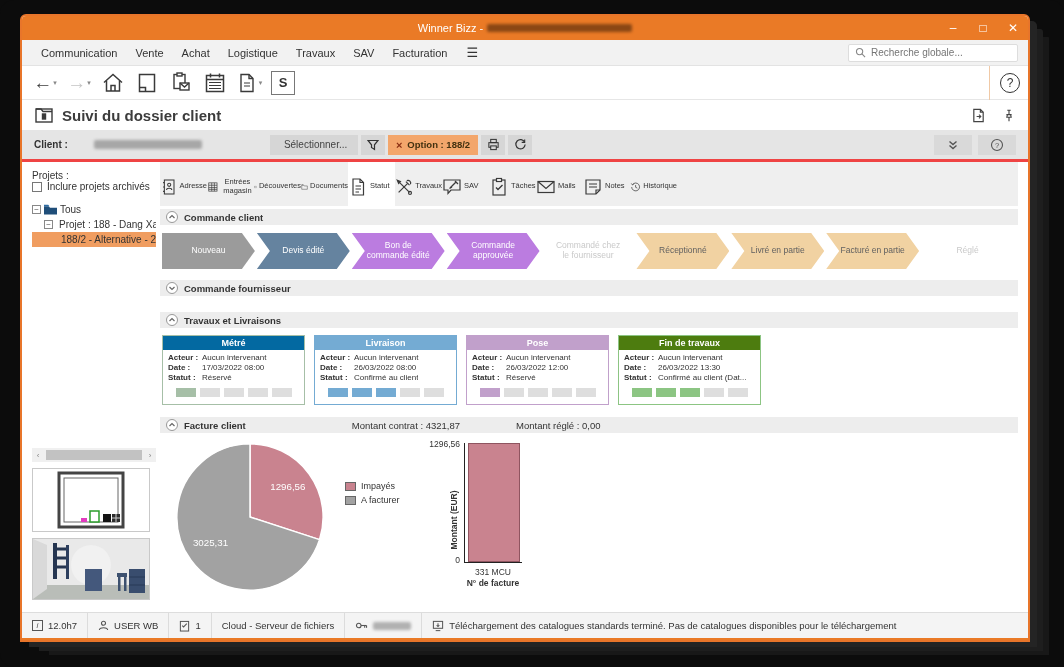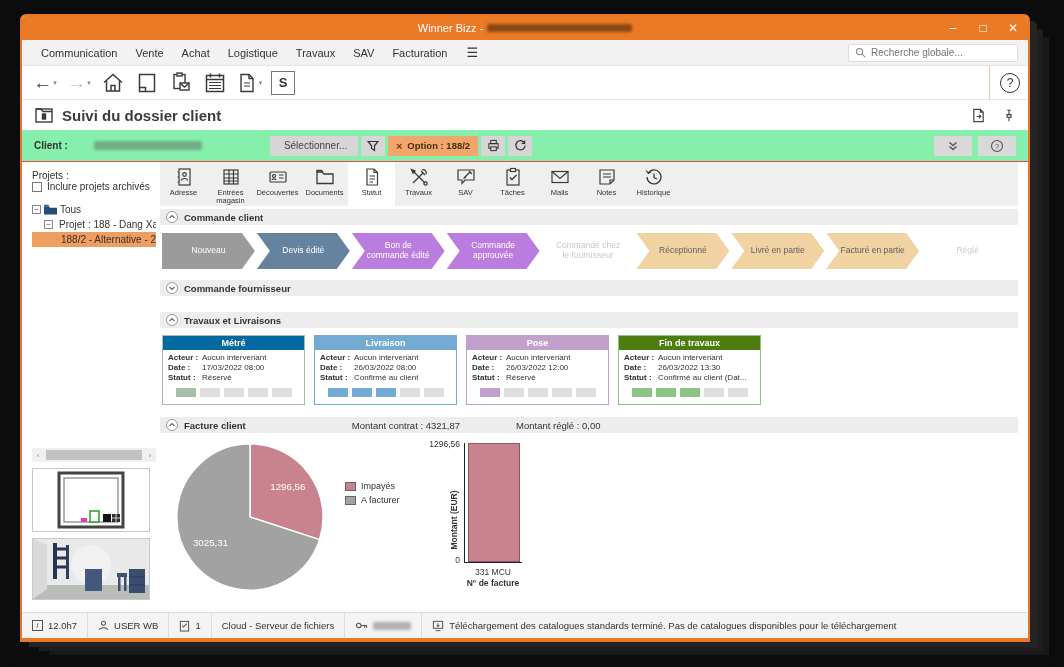--- a/index.html
+++ b/index.html
@@ -27,21 +27,21 @@
   .tbtn.disabled { color:#c5c5c5; }
   .arrow-glyph { font-size:19px; line-height:1; }
   .sq-icon-btn { border:1px solid #777; width:24px; height:24px; display:flex; align-items:center; justify-content:center; font-size:13px; font-weight:bold; color:#333; }
   .tb-help { margin-left:auto; border-left:1px solid #f0c9a6; height:34px; display:flex; align-items:center; padding-left:10px; }
   .help-circle { width:20px; height:20px; border:1.5px solid #333; border-radius:50%; display:flex; align-items:center; justify-content:center; font-size:12px; color:#333; cursor:pointer; }
   
   .pagehead { height:30px; display:flex; align-items:center; padding:0 12px; background:#fff; }
   .pagehead h1 { font-size:15px; color:#3c3c3c; font-weight:bold; margin-left:8px; }
   .ph-right { margin-left:auto; display:flex; gap:16px; align-items:center; color:#444; }
   
-  .clientrow { height:32px; display:flex; align-items:center; padding:0 12px; background:#86efac; border-bottom:1px solid #ef4444; }
+  .clientrow { height:32px; display:flex; align-items:center; padding:0 12px; background:#e5e5e5; border-bottom:3px solid #ef4444; }
   .clientrow .lbl { font-size:10px; color:#333; font-weight:bold; }
   .gbtn { background:#d6d6d6; border:none; height:20px; font-size:10px; color:#444; padding:0 14px; cursor:pointer; font-family:"Liberation Sans",sans-serif; }
   .icbtn { background:#d6d6d6; width:24px; height:20px; display:flex; align-items:center; justify-content:center; margin-left:3px; cursor:pointer; color:#333; }
   .chip { background:#f3a66b; height:20px; display:flex; align-items:center; padding:0 8px; gap:5px; margin-left:3px; cursor:pointer; }
   .chip .x { color:#8a2f12; font-size:11px; font-weight:bold; }
   .chip .ct { font-size:9.5px; color:#41300f; font-weight:bold; }
   .cr-right { margin-left:auto; display:flex; gap:6px; }
   .cr-right .rb { background:#d9d9d9; width:38px; height:20px; display:flex; align-items:center; justify-content:center; color:#555; cursor:pointer; font-size:11px; }
   
   .main { display:flex; height:450px; background:#fff; }
@@ -54,21 +54,21 @@
   .expbox { width:9px; height:9px; border:1px solid #888; display:flex; align-items:center; justify-content:center; font-size:8px; line-height:1; color:#555; flex:none; }
   .trow.sel { background:#f09d60; }
   .side-thumbs { margin-top:auto; }
   .scrollstrip { display:flex; align-items:center; height:14px; background:#f0f0f0; margin-bottom:6px; }
   .scrollstrip .sarr { width:12px; text-align:center; font-size:8px; color:#888; cursor:pointer; }
   .scrollstrip .sthumb { height:10px; background:#c2c2c2; flex:1; margin:0 2px; cursor:pointer; }
   .thumb { width:118px; border:1px solid #c9c9c9; background:#fff; margin-bottom:6px; cursor:pointer; }
   
   .content { flex:1; padding-right:10px; overflow:hidden; }
   .tabs { display:flex; background:#efefef; height:44px; }
-  .tab { width:47px; display:flex; flex-direction:column; align-items:center; justify-content:flex-start; padding-top:5px; gap:2px; cursor:pointer; }
+  .tab { width:47px; display:flex; flex-direction:row; align-items:center; justify-content:flex-start; padding-top:5px; gap:2px; cursor:pointer; }
   .tab .tlabel { font-size:7.5px; color:#333; text-align:center; line-height:1.1; }
   .tab.active { background:#fff; }
   .secstrip { height:16px; background:#ededed; display:flex; align-items:center; gap:6px; padding:0 6px; margin-top:3px; }
   .secstrip .sectitle { font-size:9.5px; color:#333; font-weight:bold; }
   .collbtn { width:12px; height:12px; border:1px solid #999; border-radius:50%; display:flex; align-items:center; justify-content:center; cursor:pointer; background:#fff; }
   .secstrip .montant { font-size:9.5px; color:#333; }
   .m1 { margin-left:100px; } .m2 { margin-left:50px; }
   
   .wfpanel { height:52px; display:flex; align-items:center; padding:0 2px; }
   .wf-step { flex:1; height:36px; display:flex; align-items:center; justify-content:center; text-align:center; font-size:8.5px; line-height:1.15; padding:0 13px; margin-right:2px;

